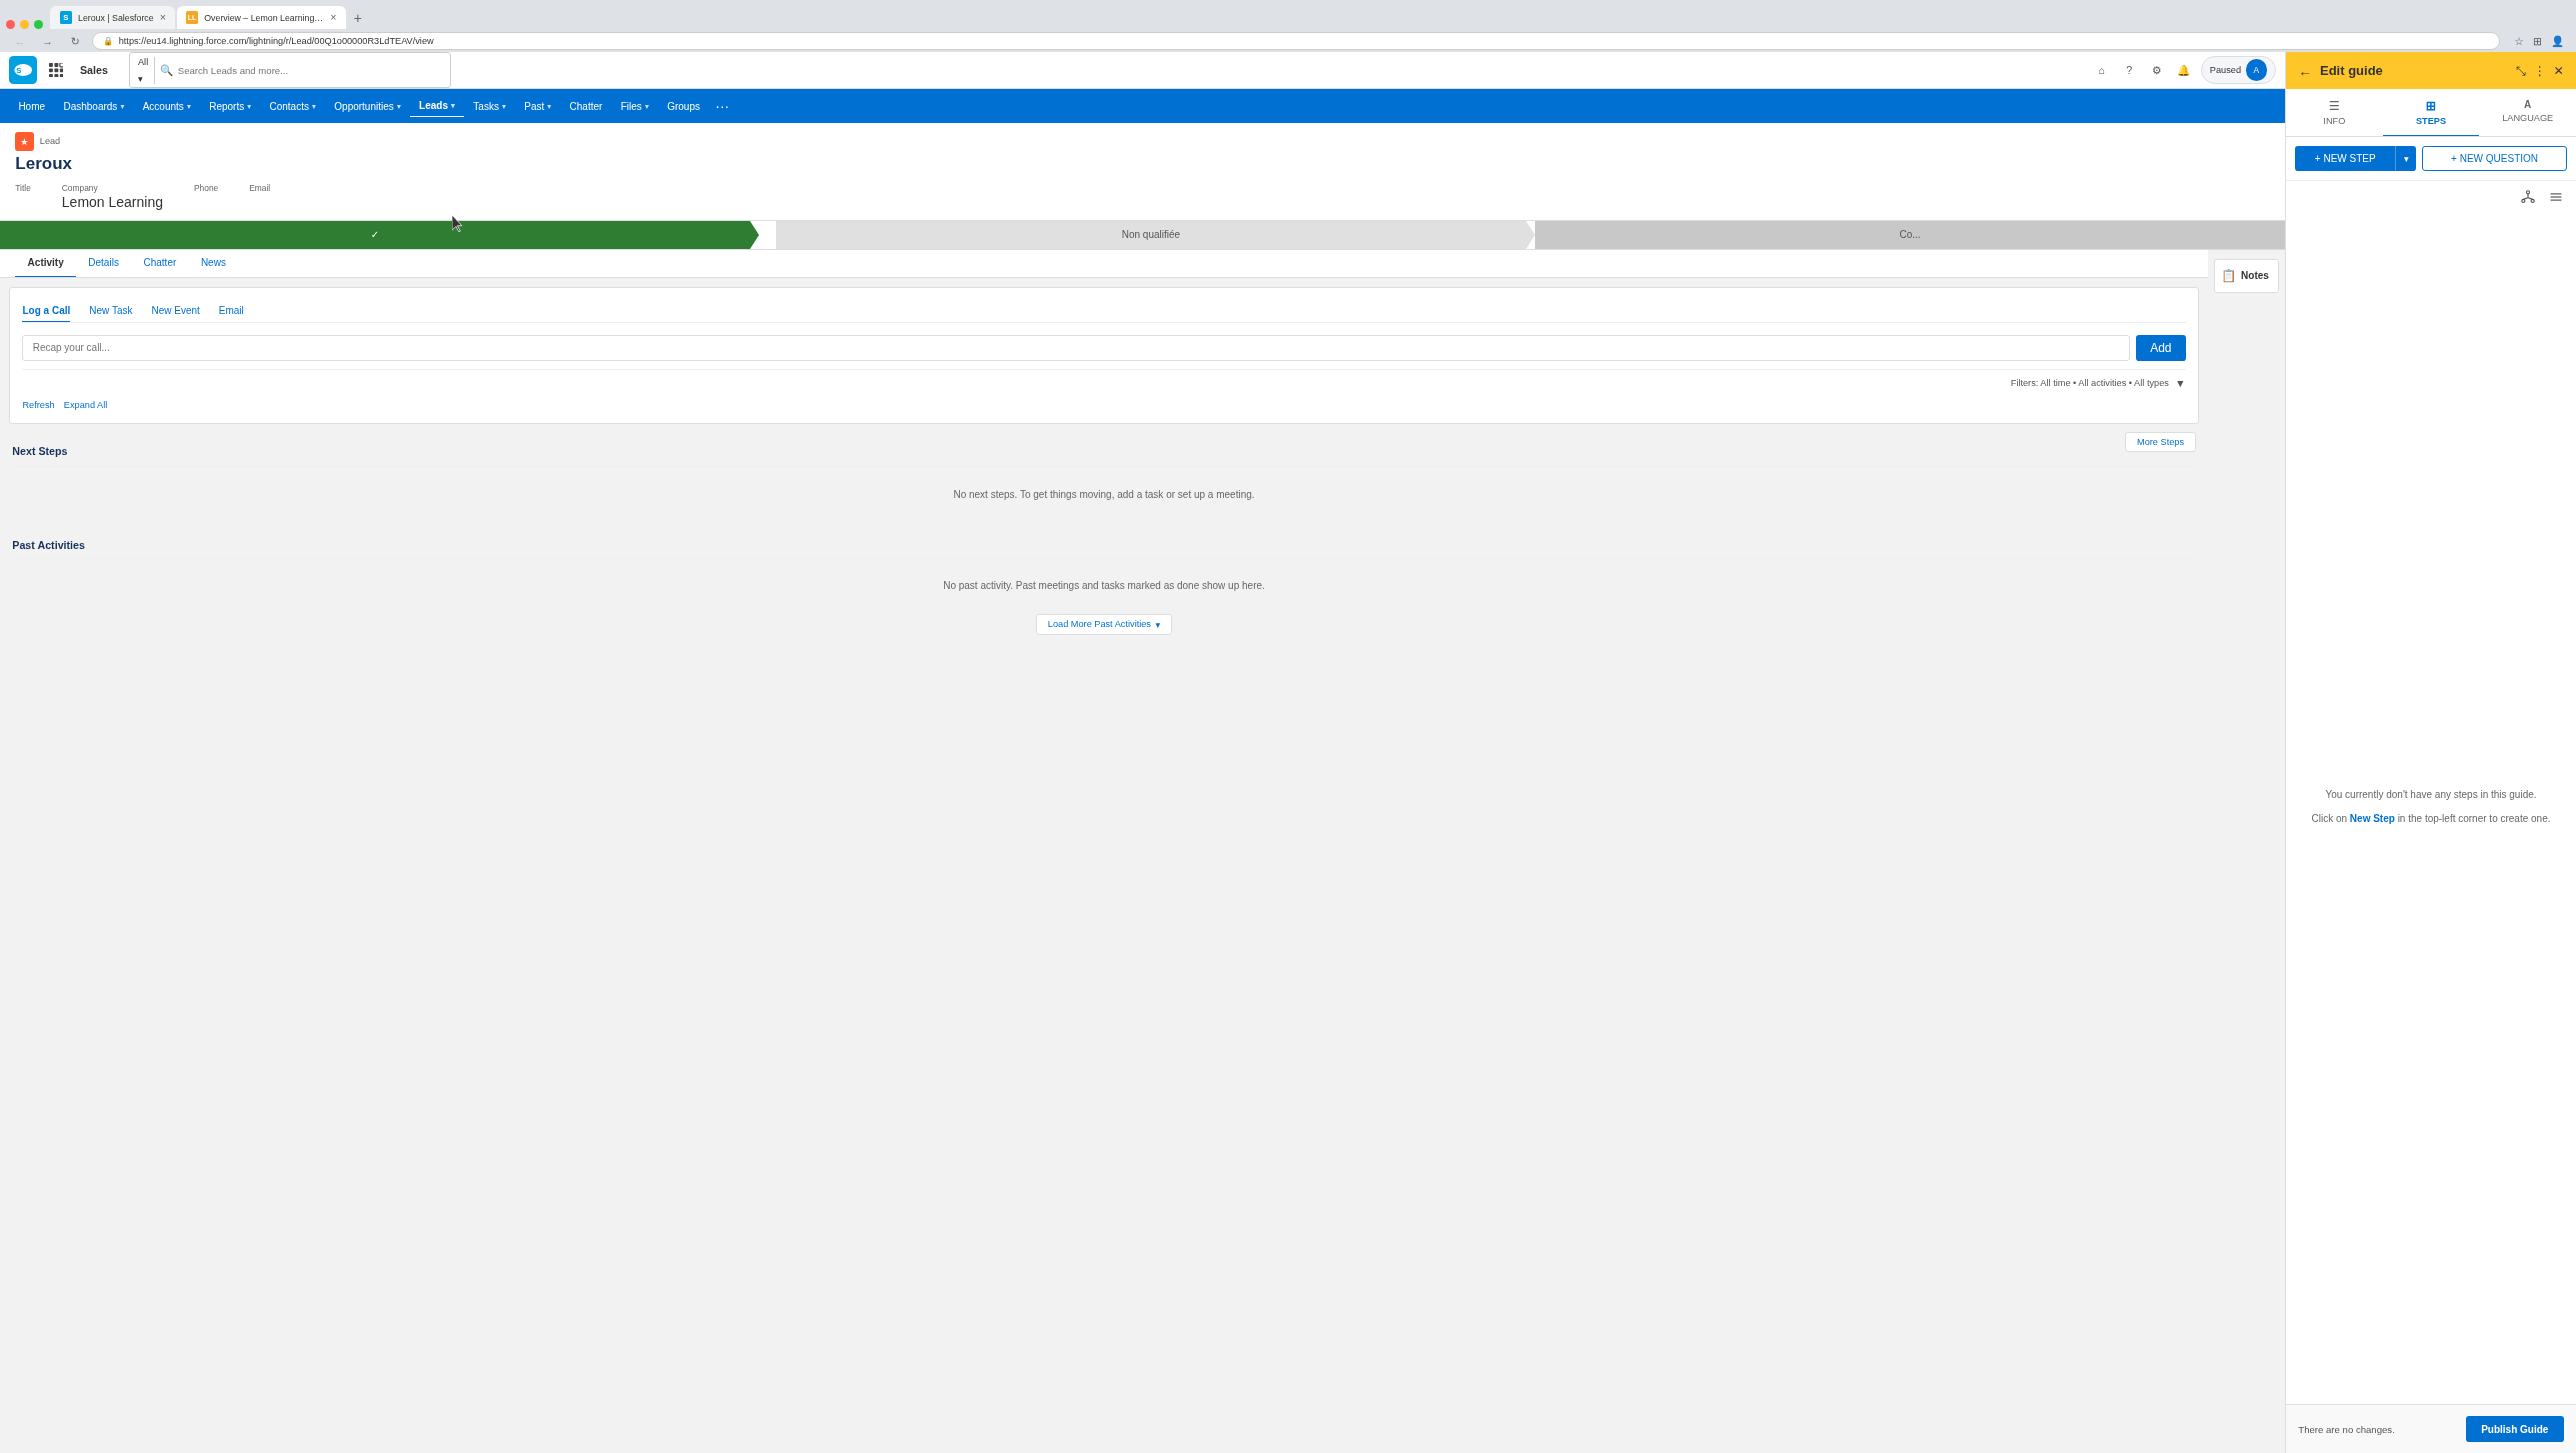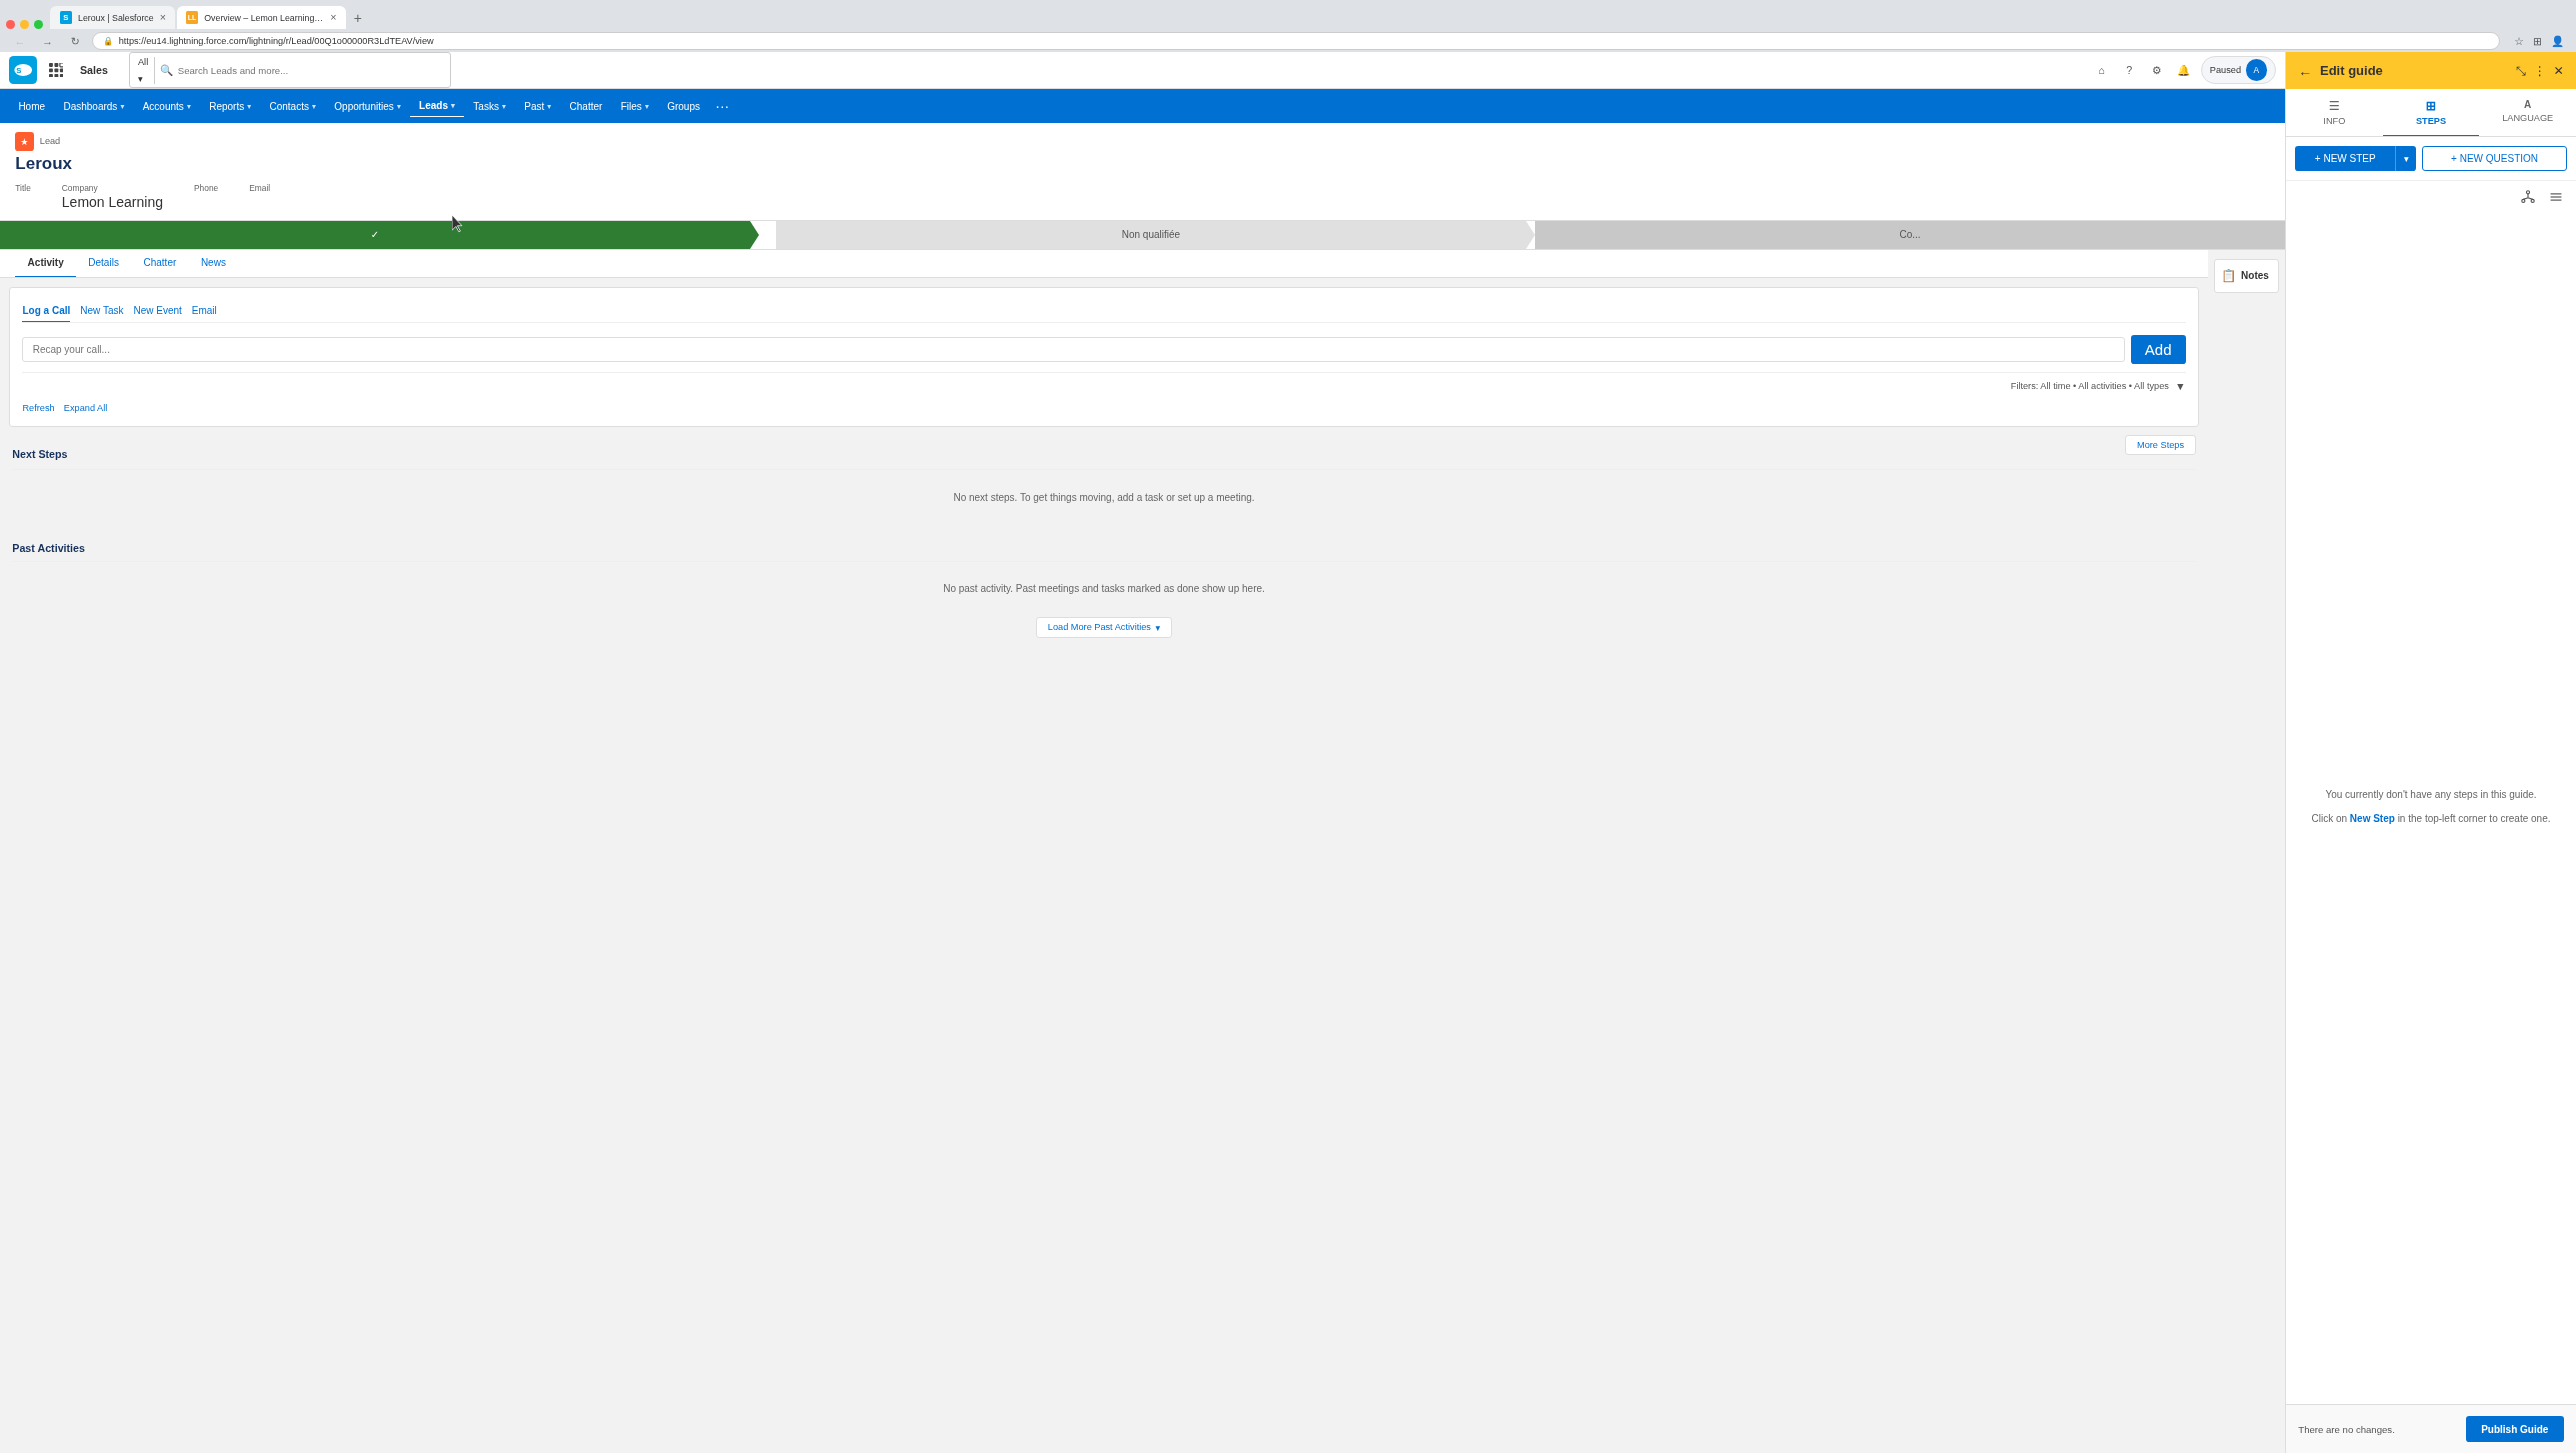--- a/index.html
+++ b/index.html
@@ -72,26 +72,26 @@
     .status-step.active .status-arrow { border-left: 9.2px solid #0070d2; }
     .status-step.pending .status-arrow { border-left: 9.2px solid #e0e0e0; }
 
     
     .sf-tabs { display: flex; background: #fff; border-bottom: 0.8px solid #ddd; padding: 0 15.3px; }
     .sf-tab { padding: 7.7px 12.3px; font-size: 10px; cursor: pointer; color: #0070d2; border-bottom: 1.5px solid transparent; }
     .sf-tab.active { color: #333; border-bottom: 1.5px solid #0070d2; font-weight: 600; }
 
     
     .activity-container { background: #fff; margin: 9.2px; border-radius: 3.1px; border: 0.8px solid #ddd; padding: 12.3px; }
-    .activity-subtabs { display: flex; gap: 10px; border-bottom: 0.8px solid #eee; margin-bottom: 12.3px; }
+    .activity-subtabs { display: flex; gap: 19px; border-bottom: 0.8px solid #eee; margin-bottom: 12.3px; }
     .activity-subtab { padding: 4.6px 0; font-size: 10px; cursor: pointer; color: #0070d2; border-bottom: 1.5px solid transparent; }
     .activity-subtab.active { color: #0070d2; border-bottom: 1.5px solid #0070d2; font-weight: 600; }
     .activity-input { display: flex; gap: 6.1px; align-items: center; }
     .activity-input input { flex: 1; border: 0.8px solid #ddd; border-radius: 3.1px; padding: 6.1px 9.2px; font-size: 10px; color: #999; outline: none; }
-    .activity-add-btn { background: #0070d2; color: #fff; border: none; border-radius: 3.1px; padding: 6.1px 14px; font-size: 15px; cursor: pointer; }
+    .activity-add-btn { background: #0070d2; color: #fff; border: none; border-radius: 3.1px; padding: 6.1px 14px; font-size: 12px; cursor: pointer; }
 
     
     .activity-filters { display: flex; justify-content: flex-end; align-items: center; gap: 6.1px; padding: 7.7px 0; font-size: 9.2px; color: #555; border-top: 0.8px solid #eee; margin-top: 7.7px; }
     .filter-icon { font-size: 10.7px; cursor: pointer; color: #555; }
     .filter-actions { display: flex; gap: 9.2px; margin-top: 3.1px; }
     .filter-action { color: #0070d2; font-size: 9.2px; cursor: pointer; }
 
     
     .section { padding: 12.3px; }
     .section-title { font-size: 10.7px; font-weight: 600; color: #16325c; margin-bottom: 3.1px; }

